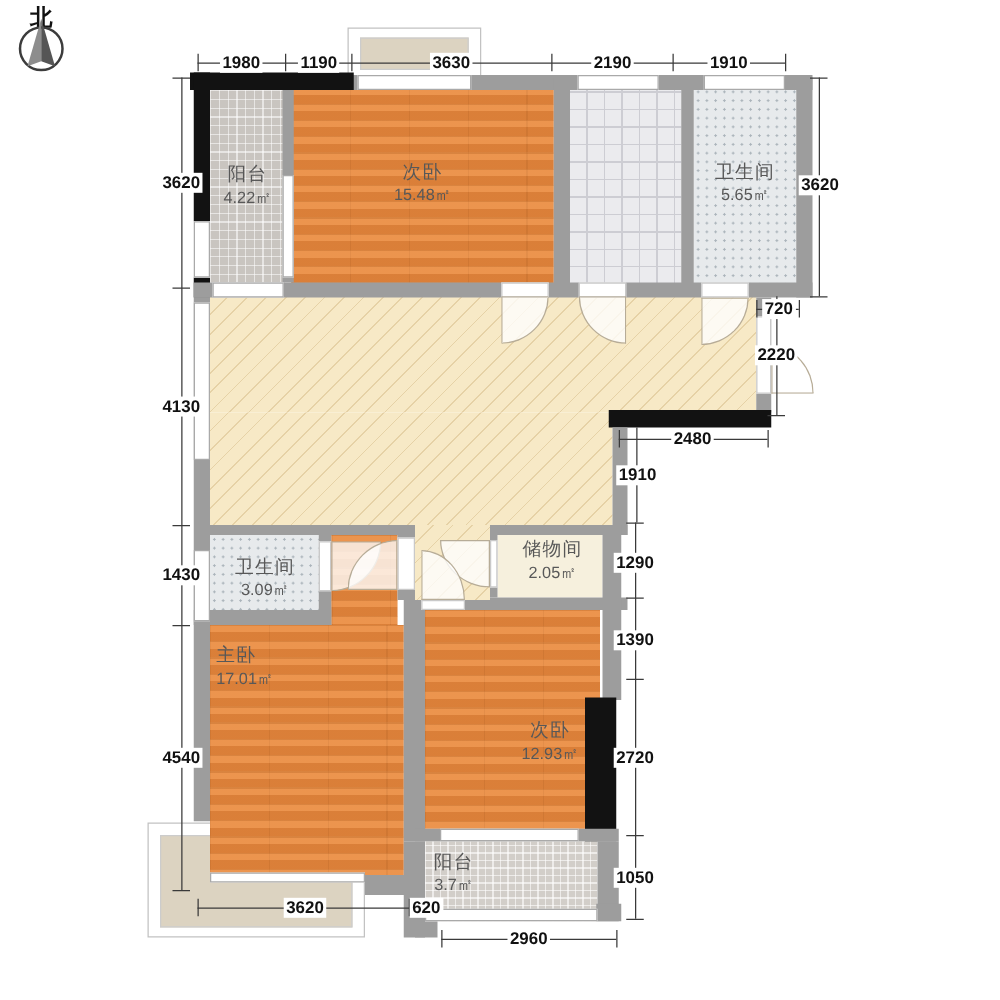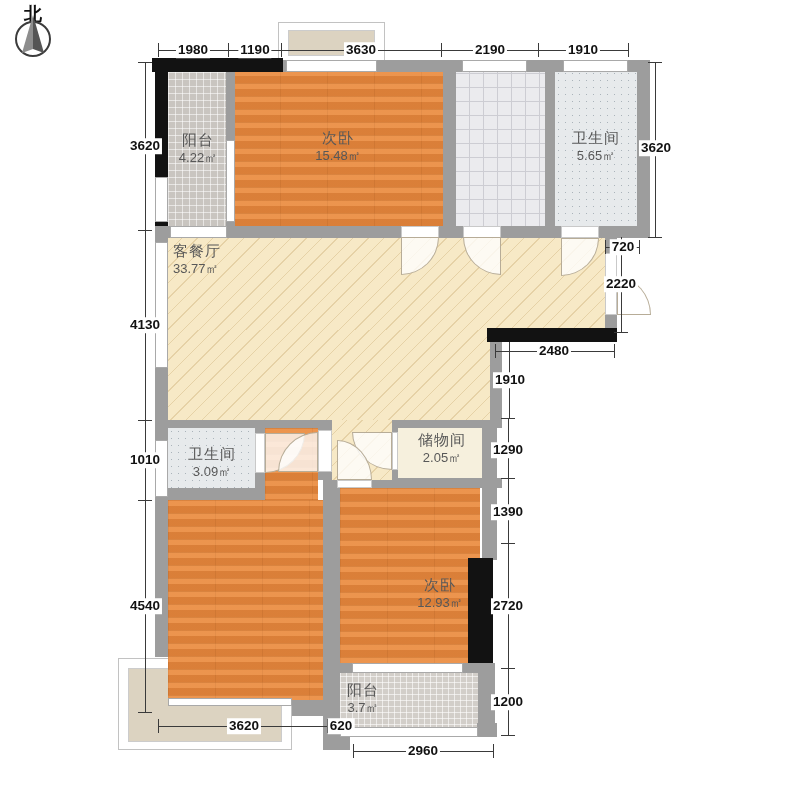--- a/index.html
+++ b/index.html
@@ -152,31 +152,31 @@
     <div class="rarea">4.22㎡</div>
   </div>
   <div class="rlabel" style="left:268px;top:128px;width:140px;">
     <div class="rname">次卧</div>
     <div class="rarea">15.48㎡</div>
   </div>
   <div class="rlabel" style="left:546px;top:128px;width:100px;">
     <div class="rname">卫生间</div>
     <div class="rarea">5.65㎡</div>
   </div>
-  <div class="rlabel left-align" style="left:173px;top:241px;width:130px;">
-    <div class="rname">客餐厅</div>
-    <div class="rarea">33.77㎡</div>
-  </div>
   <div class="rlabel" style="left:166px;top:444px;width:92px;">
     <div class="rname">卫生间</div>
     <div class="rarea">3.09㎡</div>
   </div>
   <div class="rlabel" style="left:396px;top:430px;width:92px;">
     <div class="rname">储物间</div>
     <div class="rarea">2.05㎡</div>
+  </div>
+  <div class="rlabel left-align" style="left:173px;top:515px;width:110px;">
+    <div class="rname">主卧</div>
+    <div class="rarea">17.01㎡</div>
   </div>
   <div class="rlabel" style="left:390px;top:575px;width:100px;">
     <div class="rname">次卧</div>
     <div class="rarea">12.93㎡</div>
   </div>
   <div class="rlabel" style="left:328px;top:680px;width:70px;">
     <div class="rname">阳台</div>
     <div class="rarea">3.7㎡</div>
   </div>
 
@@ -194,21 +194,21 @@
   <span class="dlabel" style="left:583px;top:50px;">1910</span>
 
   <div class="abs dline" style="left:145px;top:62px;width:1px;height:650px;"></div>
   <div class="abs dtick" style="left:138px;top:62px;width:14px;height:1px;"></div>
   <div class="abs dtick" style="left:138px;top:230px;width:14px;height:1px;"></div>
   <div class="abs dtick" style="left:138px;top:420px;width:14px;height:1px;"></div>
   <div class="abs dtick" style="left:138px;top:500px;width:14px;height:1px;"></div>
   <div class="abs dtick" style="left:138px;top:712px;width:14px;height:1px;"></div>
   <span class="dlabel" style="left:145px;top:146px;">3620</span>
   <span class="dlabel" style="left:145px;top:325px;">4130</span>
-  <span class="dlabel" style="left:145px;top:460px;">1010</span>
+  <span class="dlabel" style="left:145px;top:460px;">1430</span>
   <span class="dlabel" style="left:145px;top:606px;">4540</span>
 
   <div class="abs dline" style="left:655px;top:62px;width:1px;height:175px;"></div>
   <div class="abs dtick" style="left:648px;top:62px;width:14px;height:1px;"></div>
   <div class="abs dtick" style="left:648px;top:237px;width:14px;height:1px;"></div>
   <span class="dlabel" style="left:656px;top:148px;">3620</span>
 
   <div class="abs dline" style="left:605px;top:247px;width:34px;height:1px;"></div>
   <div class="abs dtick" style="left:605px;top:240px;width:1px;height:14px;"></div>
   <div class="abs dtick" style="left:639px;top:240px;width:1px;height:14px;"></div>
@@ -228,21 +228,21 @@
 
   <div class="abs dline" style="left:508px;top:418px;width:1px;height:317px;"></div>
   <div class="abs dtick" style="left:501px;top:418px;width:14px;height:1px;"></div>
   <div class="abs dtick" style="left:501px;top:478px;width:14px;height:1px;"></div>
   <div class="abs dtick" style="left:501px;top:543px;width:14px;height:1px;"></div>
   <div class="abs dtick" style="left:501px;top:668px;width:14px;height:1px;"></div>
   <div class="abs dtick" style="left:501px;top:735px;width:14px;height:1px;"></div>
   <span class="dlabel" style="left:508px;top:450px;">1290</span>
   <span class="dlabel" style="left:508px;top:512px;">1390</span>
   <span class="dlabel" style="left:508px;top:606px;">2720</span>
-  <span class="dlabel" style="left:508px;top:702px;">1200</span>
+  <span class="dlabel" style="left:508px;top:702px;">1050</span>
 
   <div class="abs dline" style="left:158px;top:726px;width:195px;height:1px;"></div>
   <div class="abs dtick" style="left:158px;top:719px;width:1px;height:14px;"></div>
   <div class="abs dtick" style="left:327px;top:719px;width:1px;height:14px;"></div>
   <div class="abs dtick" style="left:353px;top:719px;width:1px;height:14px;"></div>
   <span class="dlabel" style="left:244px;top:726px;">3620</span>
   <span class="dlabel" style="left:341px;top:726px;">620</span>
 
   <div class="abs dline" style="left:353px;top:751px;width:140px;height:1px;"></div>
   <div class="abs dtick" style="left:353px;top:744px;width:1px;height:14px;"></div>

